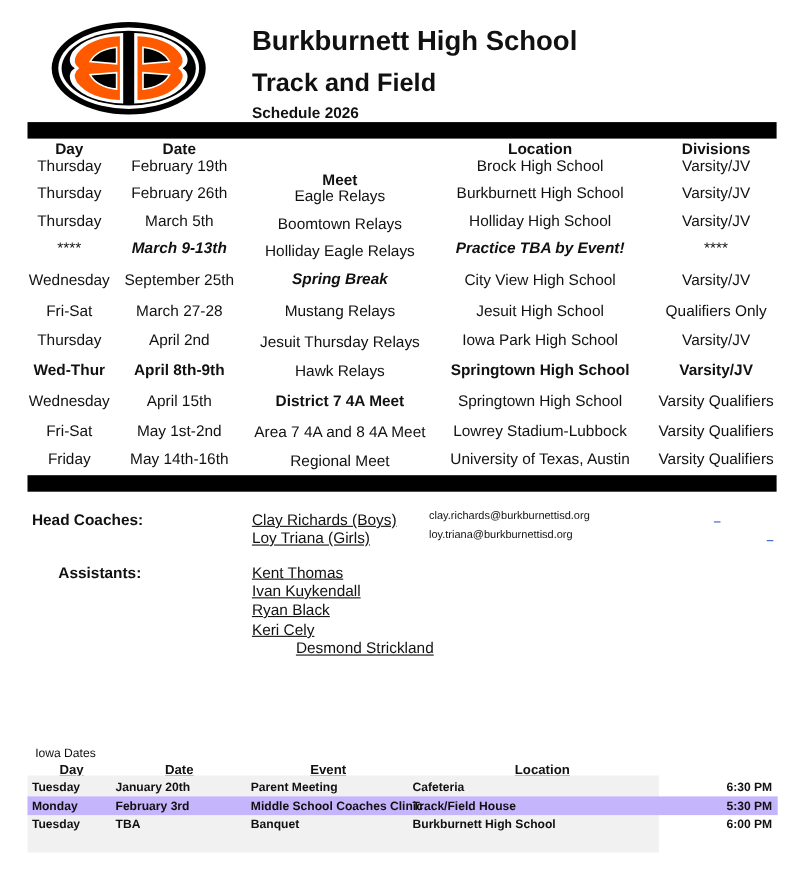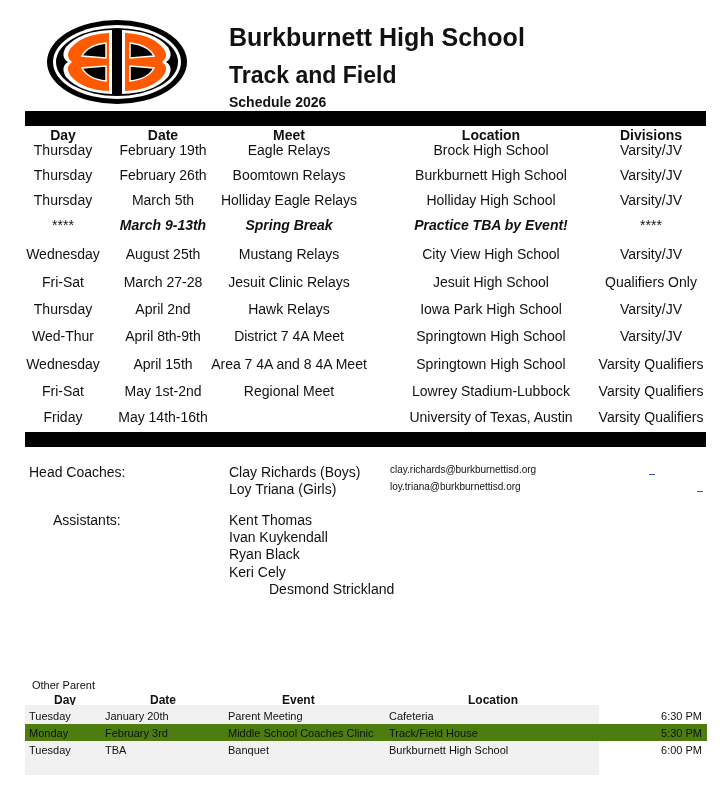--- a/index.html
+++ b/index.html
@@ -12,39 +12,39 @@
   .subtitle { left: 229px; top: 94px; font-size: 14px; font-weight: bold; white-space: nowrap; }
   .bar { left: 25px; width: 681px; height: 15px; background: #000; }
   .bar.top { top: 111px; }
   .bar.bottom { top: 432px; }
 
   .sched { left: 25px; width: 681px; }
   .srow { position: absolute; left: 0; width: 681px; height: 20px; font-size: 14px; }
   .srow span { position: absolute; top: 0; text-align: center; white-space: nowrap; }
   .c-day  { left: 0;   width: 76px; }
   .c-date { left: 76px; width: 124px; }
-  .c-meet { left: 184px; width: 160px; }
+  .c-meet { left: 204px; width: 160px; margin-top: 28px; }
   .c-loc  { left: 371px; width: 190px; }
   .c-div  { left: 565px; width: 122px; }
   .srow.head { font-weight: bold; font-size: 14px; }
   .srow.italic { font-weight: bold; font-style: italic; }
 
-  .coach-label { font-size: 14px; font-weight: normal; left: 29px; }
-  .coach-name  { font-size: 14px; left: 229px; white-space: nowrap; }
+  .coach-label { font-size: 14px; font-weight: bold; left: 29px; }
+  .coach-name  { font-size: 14px; left: 229px; white-space: nowrap; text-decoration: underline; }
   .coach-email { font-size: 10px; left: 390px; white-space: nowrap; }
   .dash { height: 1px; width: 6px; background: #3060c0; }
 
   .other-label { left: 32px; top: 679px; font-size: 11px; }
   .ohead { top: 693px; font-size: 12px; font-weight: bold; text-decoration: underline; white-space: nowrap; }
-  .otable { left: 25px; top: 705px; width: 574px; height: 70px; background: #f1f1f1; }
+  .otable { left: 25px; top: 705px; width: 574px; height: 70px; background: #f1f1f1; font-weight: bold; }
   .orow { position: absolute; left: 0; width: 682px; height: 17px; font-size: 11px; }
-  .orow.alt { background: #4d7c0f; }
+  .orow.alt { background: #c4b5fd; }
   .orow span { position: absolute; top: 3px; white-space: nowrap; }
   .o-day { left: 4px; } .o-date { left: 80px; } .o-event { left: 203px; }
-  .o-loc { left: 364px; } .o-time { right: 5px; }
+  .o-loc { left: 350px; } .o-time { right: 5px; }
 </style>
 </head>
 <body>
 
 <div class="abs logo">
   <svg width="142" height="86" viewBox="0 0 142 86">
     <ellipse cx="71" cy="43" rx="70" ry="42" fill="#000"></ellipse>
     <ellipse cx="71" cy="43" rx="64" ry="37" fill="#fff"></ellipse>
     <ellipse cx="71" cy="43" rx="61" ry="34" fill="#000"></ellipse>
 
@@ -98,40 +98,40 @@
   </div>
   <div class="srow italic" style="top:90px;">
     <span class="c-day" style="font-weight:normal;font-style:normal;">****</span>
     <span class="c-date">March 9-13th</span>
     <span class="c-meet">Spring Break</span>
     <span class="c-loc">Practice TBA by Event!</span>
     <span class="c-div" style="font-weight:normal;font-style:normal;">****</span>
   </div>
   <div class="srow" style="top:119px;">
     <span class="c-day">Wednesday</span>
-    <span class="c-date">August 25th</span>
+    <span class="c-date">September 25th</span>
     <span class="c-meet">Mustang Relays</span>
     <span class="c-loc">City View High School</span>
     <span class="c-div">Varsity/JV</span>
   </div>
   <div class="srow" style="top:147px;">
     <span class="c-day">Fri-Sat</span>
     <span class="c-date">March 27-28</span>
-    <span class="c-meet">Jesuit Clinic Relays</span>
+    <span class="c-meet">Jesuit Thursday Relays</span>
     <span class="c-loc">Jesuit High School</span>
     <span class="c-div">Qualifiers Only</span>
   </div>
   <div class="srow" style="top:174px;">
     <span class="c-day">Thursday</span>
     <span class="c-date">April 2nd</span>
     <span class="c-meet">Hawk Relays</span>
     <span class="c-loc">Iowa Park High School</span>
     <span class="c-div">Varsity/JV</span>
   </div>
-  <div class="srow" style="top:201px;">
+  <div class="srow" style="top:201px;font-weight:bold;">
     <span class="c-day">Wed-Thur</span>
     <span class="c-date">April 8th-9th</span>
     <span class="c-meet">District 7 4A Meet</span>
     <span class="c-loc">Springtown High School</span>
     <span class="c-div">Varsity/JV</span>
   </div>
   <div class="srow" style="top:229px;">
     <span class="c-day">Wednesday</span>
     <span class="c-date">April 15th</span>
     <span class="c-meet">Area 7 4A and 8 4A Meet</span>
@@ -163,21 +163,21 @@
 <div class="abs dash" style="left:649px;top:474px;"></div>
 <div class="abs dash" style="left:697px;top:491px;"></div>
 
 <div class="abs coach-label" style="top:512px;margin-left:24px;">Assistants:</div>
 <div class="abs coach-name" style="top:512px;">Kent Thomas</div>
 <div class="abs coach-name" style="top:529px;">Ivan Kuykendall</div>
 <div class="abs coach-name" style="top:546px;">Ryan Black</div>
 <div class="abs coach-name" style="top:564px;">Keri Cely</div>
 <div class="abs coach-name" style="top:581px;margin-left:40px;">Desmond Strickland</div>
 
-<div class="abs other-label">Other Parent</div>
+<div class="abs other-label">Iowa Dates</div>
 <div class="abs ohead" style="left:54px;">Day</div>
 <div class="abs ohead" style="left:150px;">Date</div>
 <div class="abs ohead" style="left:282px;">Event</div>
 <div class="abs ohead" style="left:468px;">Location</div>
 
 <div class="abs otable">
   <div class="orow" style="top:2px;">
     <span class="o-day">Tuesday</span>
     <span class="o-date">January 20th</span>
     <span class="o-event">Parent Meeting</span>

